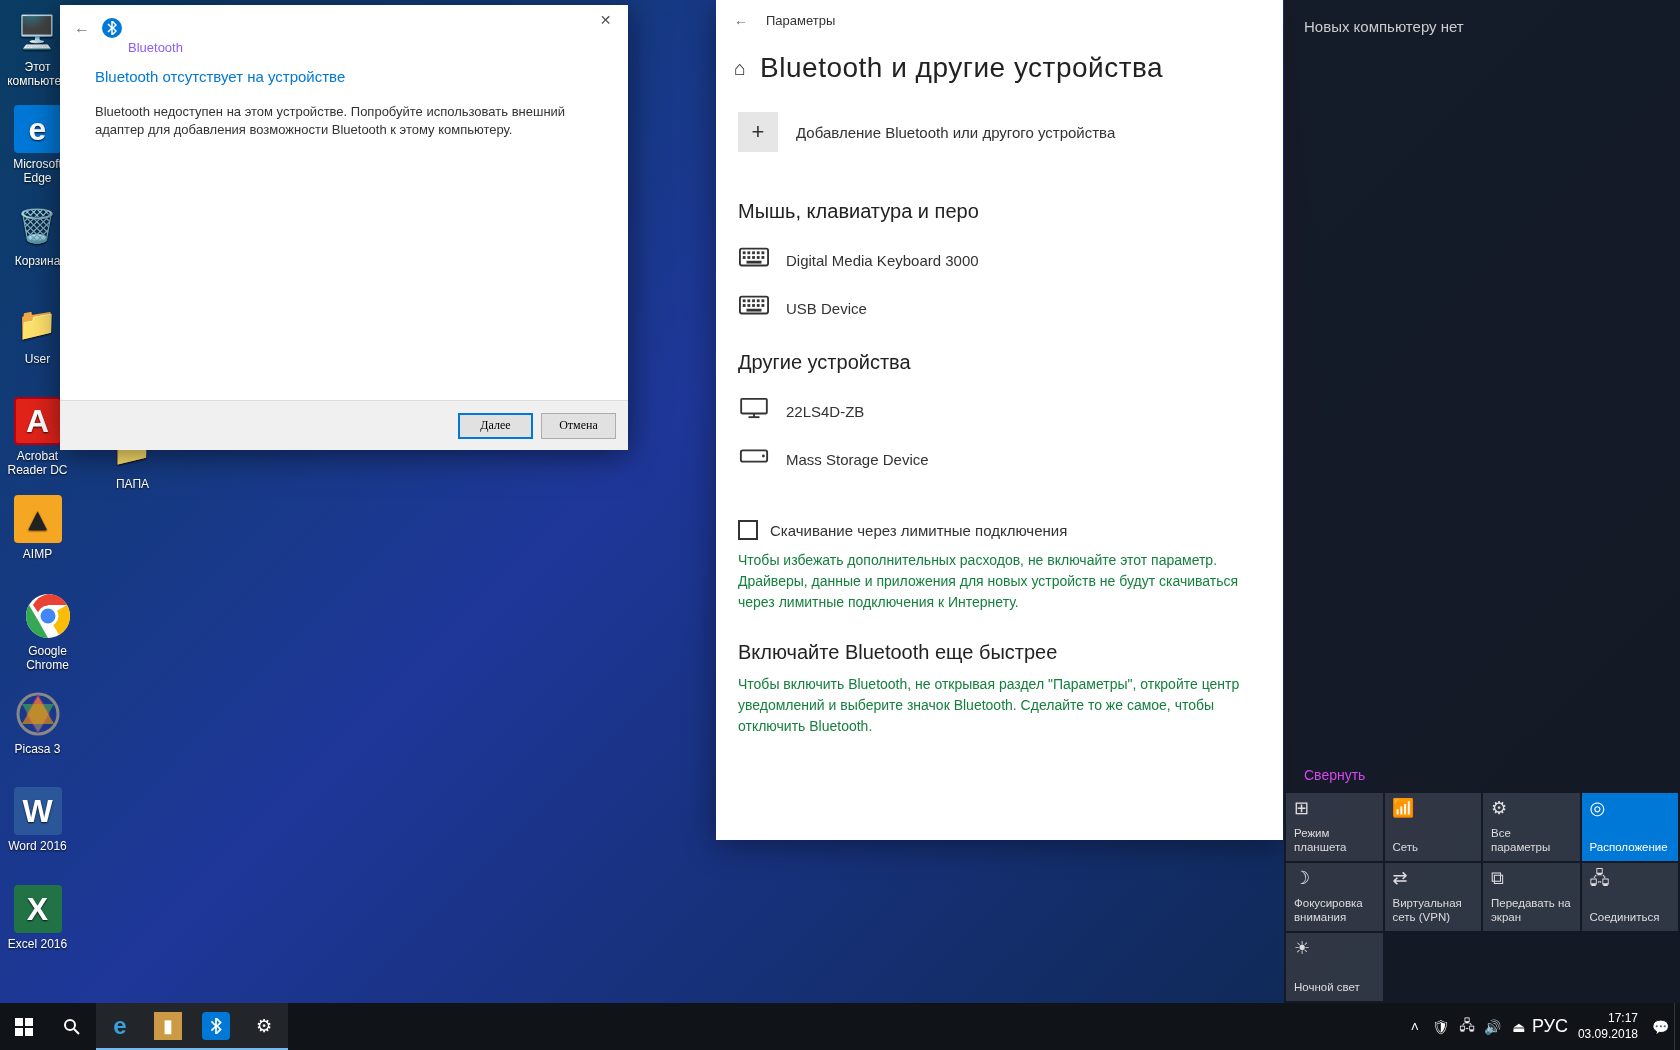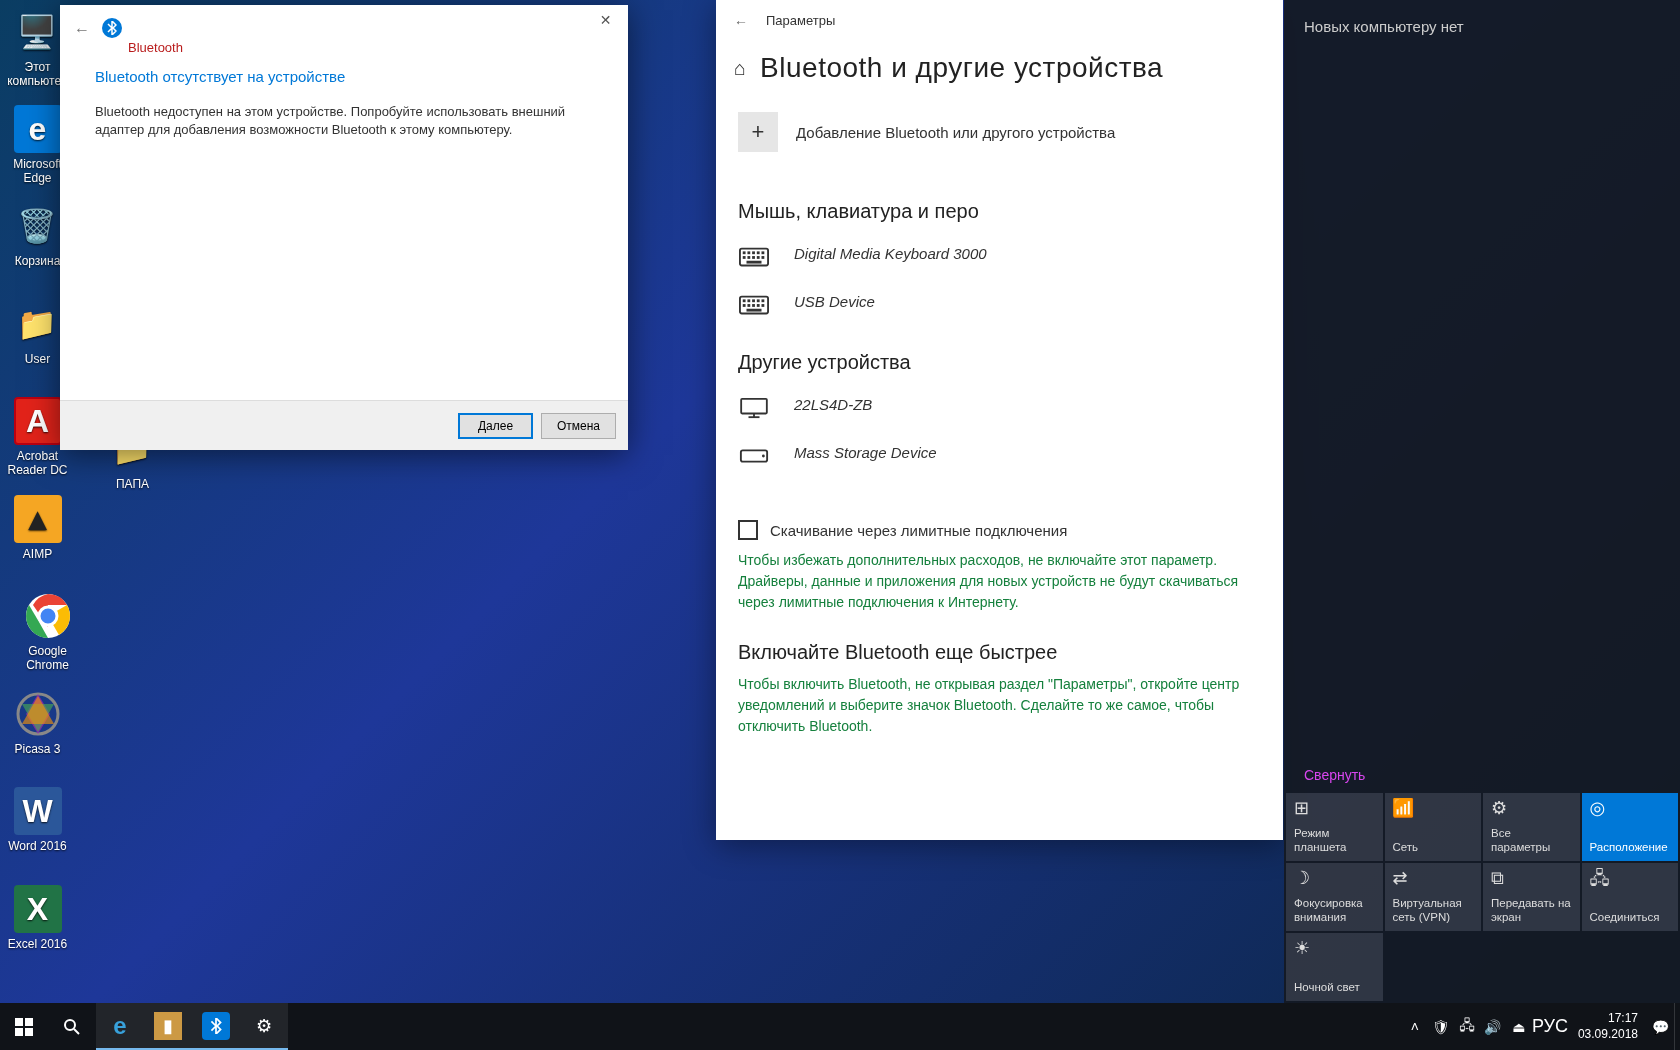--- a/index.html
+++ b/index.html
@@ -9,42 +9,42 @@
 .desktop { position:absolute; top:0; left:0; width:100%; height:1003px; }
 .di { position:absolute; width:75px; text-align:center; color:#fff; font-size:12px; cursor:pointer; text-shadow:0 1px 2px rgba(0,0,0,.8);}
 .di .ico { width:48px; height:48px; margin:0 auto 4px; display:flex; align-items:center; justify-content:center; font-size:32px; border-radius:4px;}
 .di .lbl { line-height:1.2; word-wrap:break-word; }
 
 
 .wiz { position:absolute; left:60px; top:5px; width:568px; height:445px; background:#fff; box-shadow:0 5px 30px rgba(0,0,0,.5); display:flex; flex-direction:column; }
 .wiz-top { height:45px; border-bottom:0; display:flex; align-items:center; padding:0 10px; position:relative;}
 .wiz-back { width:24px; height:24px; display:flex; align-items:center; justify-content:center; color:#777; cursor:pointer; margin-right:8px;}
 .wiz-bt-ico { width:20px; height:20px; background:#0078d7; border-radius:50%; display:flex; align-items:center; justify-content:center; color:#fff; font-size:12px; margin-right:6px;}
-.wiz-title { font-size:13px; color:#b91c1c;margin-top:40px;}
+.wiz-title { font-size:13px; color:#8b5cf6;margin-top:40px;}
 .wiz-close { position:absolute; right:0; top:0; width:45px; height:30px; display:flex; align-items:center; justify-content:center; color:#555; cursor:pointer; font-size:14px;}
 .wiz-body { flex:1; padding:18px 35px; }
 .wiz-h { color:#0078d7; font-size:15px; font-weight:400; margin-bottom:18px;}
 .wiz-p { font-size:13px; color:#333; line-height:1.4;}
 .wiz-foot { height:50px; background:#f0f0f0; border-top:1px solid #ddd; display:flex; align-items:center; justify-content:flex-end; padding:0 12px; gap:8px;}
-.wiz-btn { min-width:75px; height:26px; border:1px solid #adadad; background:#e1e1e1; font-size:12px; cursor:pointer; padding:0 14px;}
+.wiz-btn { min-width:75px; height:26px; border:1px solid #adadad; background:#e1e1e1; font-size:12px; cursor:pointer; padding:0 14px;font-family:Liberation Serif, serif;}
 .wiz-btn.primary { border:2px solid #0078d7; }
 
 
 .sets { position:absolute; left:716px; top:0; width:567px; height:840px; background:#fff; box-shadow:0 5px 30px rgba(0,0,0,.4); overflow:hidden;}
 .sets-top { height:40px; display:flex; align-items:center; padding:0 18px; gap:18px; font-size:13px; color:#333;}
 .sets-back { color:#666; cursor:pointer; font-size:14px;}
 .sets-head { display:flex; align-items:center; gap:14px; padding:12px 18px 18px;}
 .home-ico { font-size:20px; color:#333;}
 .sets-h1 { font-size:28px; font-weight:400; color:#222; letter-spacing:.5px;}
 .sets-body { padding:0 22px;}
 .add-dev { display:flex; align-items:center; gap:18px; padding:10px 0 26px; cursor:pointer;}
 .add-box { width:40px; height:40px; background:#e6e6e6; display:flex; align-items:center; justify-content:center; font-size:22px; color:#333; font-weight:300;}
 .add-lbl { font-size:15px; color:#333;}
 .sec-h { font-size:20px; font-weight:500; color:#222; margin:22px 0 10px;}
-.dev { display:flex; align-items:flex-start; gap:24px; padding:12px 0; cursor:pointer;font-style:italic;}
+.dev { display:flex; align-items:flex-end; gap:16px; padding:12px 0; cursor:pointer;}
 .dev-ico { width:32px; height:24px; display:flex; align-items:center; justify-content:center;}
 .dev-ico svg { width:30px; height:22px; }
 .dev-name { font-size:15px; color:#333;}
 .chk-row { display:flex; align-items:center; gap:12px; margin-top:40px; cursor:pointer;}
 .chk { width:20px; height:20px; border:2px solid #333; }
 .chk-lbl { font-size:15px; color:#333;}
 .hint { font-size:14px; color:#15803d; margin-top:10px; line-height:1.5;}
 .sec-h2 { font-size:20px; font-weight:500; color:#222; margin-top:28px;}
 
 

